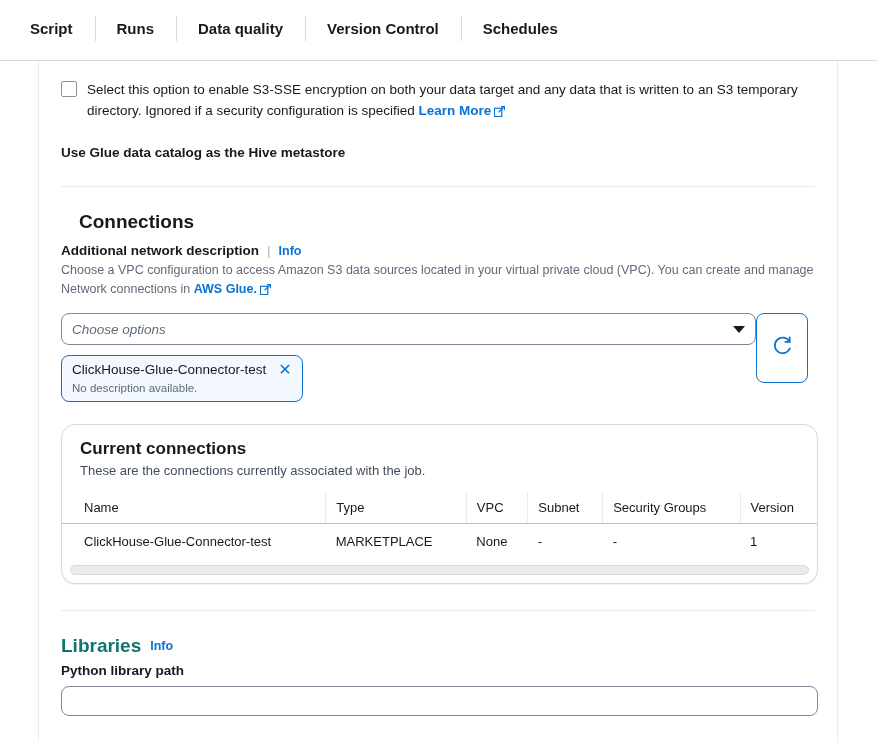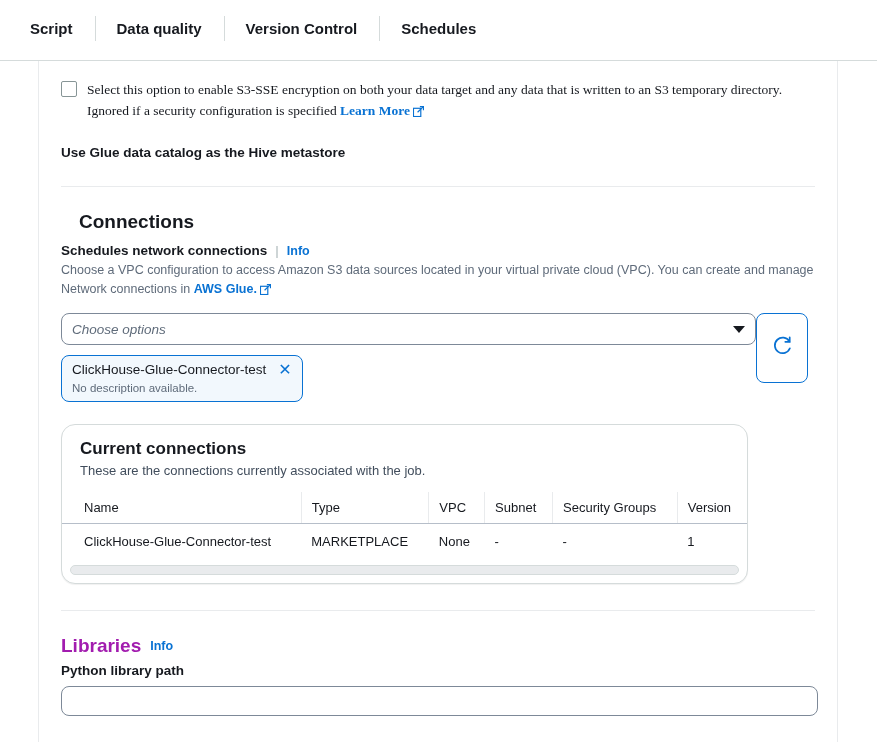--- a/index.html
+++ b/index.html
@@ -95,21 +95,20 @@
     width: 5px; height: 9px;
     border: solid #ffffff;
     border-width: 0 2px 2px 0;
     transform: rotate(43deg);
   }
   .cb-text {
     font-size: 13.5px;
     line-height: 21px;
     color: #16191f;
     max-width: 720px;
-    font-family: Liberation Serif, serif;
   }
   .link {
     color: #0972d3;
     text-decoration: none;
     font-weight: bold;
     cursor: pointer;
   }
   .ext {
     display: inline-block;
     vertical-align: -2px;
@@ -223,21 +222,21 @@
     flex: 0 0 auto;
   }
 
   
   .card {
     margin-top: 22px;
     border: 1px solid #d5dbdb;
     border-radius: 14px;
     background: #ffffff;
     box-shadow: 0 1px 1px rgba(0,0,0,0.06);
-    width: 687px;
+    width: 757px;
     overflow: hidden;
   }
   .card-head {
     padding: 14px 18px 4px 18px;
   }
   .card-title {
     font-size: 17px;
     font-weight: bold;
     color: #16191f;
   }
@@ -277,40 +276,43 @@
   }
 
   .lib-title-row {
     display: flex;
     align-items: center;
     gap: 9px;
     margin-top: 24px;
   }
   .lib-title {
     font-size: 19px;
-    color: #a21caf;
+    color: #0f766e;
     font-weight: bold;
   }
   .input {
     margin-top: 8px;
     height: 30px;
     width: 757px;
     border: 1px solid #7d8998;
     border-radius: 8px;
     background: #ffffff;
   }
 </style>
 </head>
 <body>
 
 <div class="page">
 
   <div class="tabbar">
     <div class="tab">
         <span>Script</span>
+      </div>
+    <div class="tab">
+        <span>Runs</span>
       </div>
     <div class="tab">
         <span>Data quality</span>
       </div>
     <div class="tab">
         <span>Version Control</span>
       </div>
     <div class="tab">
         <span>Schedules</span>
       </div>
@@ -331,21 +333,21 @@
         </div>
       </div>
 
       <div class="section-sub">Use Glue data catalog as the Hive metastore</div>
 
       <div class="divider"></div>
 
       <h2 class="section-title">Connections</h2>
 
       <div class="field-label">
-        <span>Schedules network connections</span>
+        <span>Additional network description</span>
         <span class="sep-bar">|</span>
         <span class="info-link">Info</span>
       </div>
       <div class="field-desc">
         <span>Choose a VPC configuration to access Amazon S3 data sources located in your virtual private cloud (VPC). You can create and manage Network connections in</span>
         <a class="link">AWS Glue.</a><span class="ext"><svg width="11" height="11" viewBox="0 0 12 12">
               <rect x="0.5" y="2.5" width="8" height="9" fill="none" stroke="#0972d3" stroke-width="1.3"></rect>
               <path d="M5 6.8 L11 1" stroke="#0972d3" stroke-width="1.3" fill="none"></path>
               <path d="M7.5 0.6 H11.4 V4.5" stroke="#0972d3" stroke-width="1.3" fill="none"></path>
             </svg></span>

